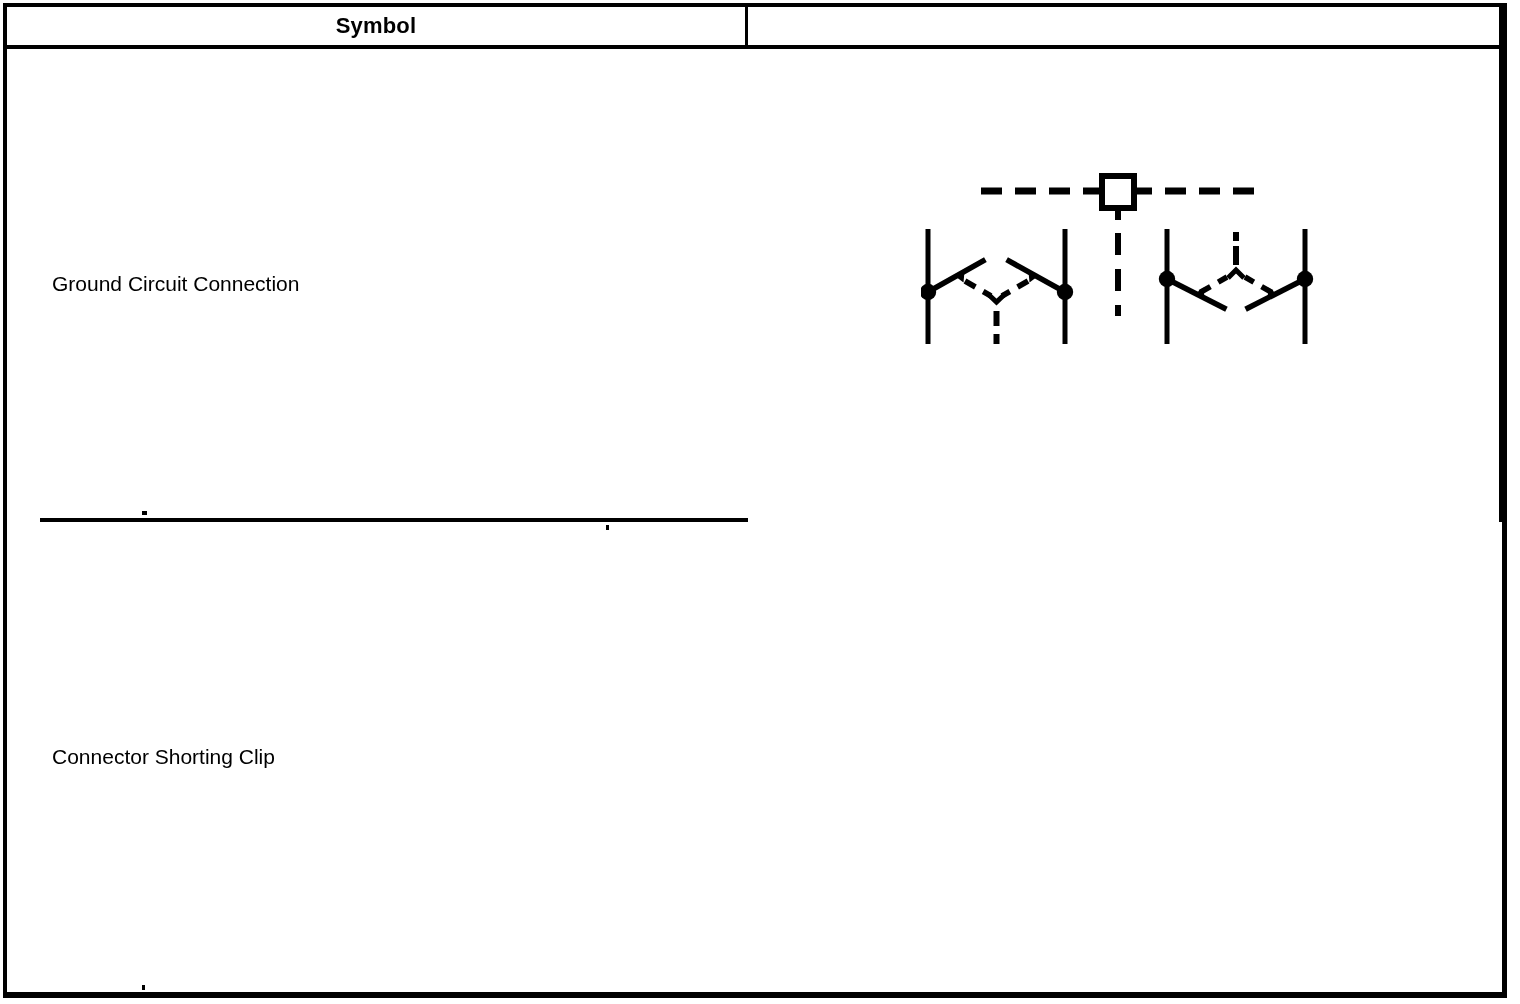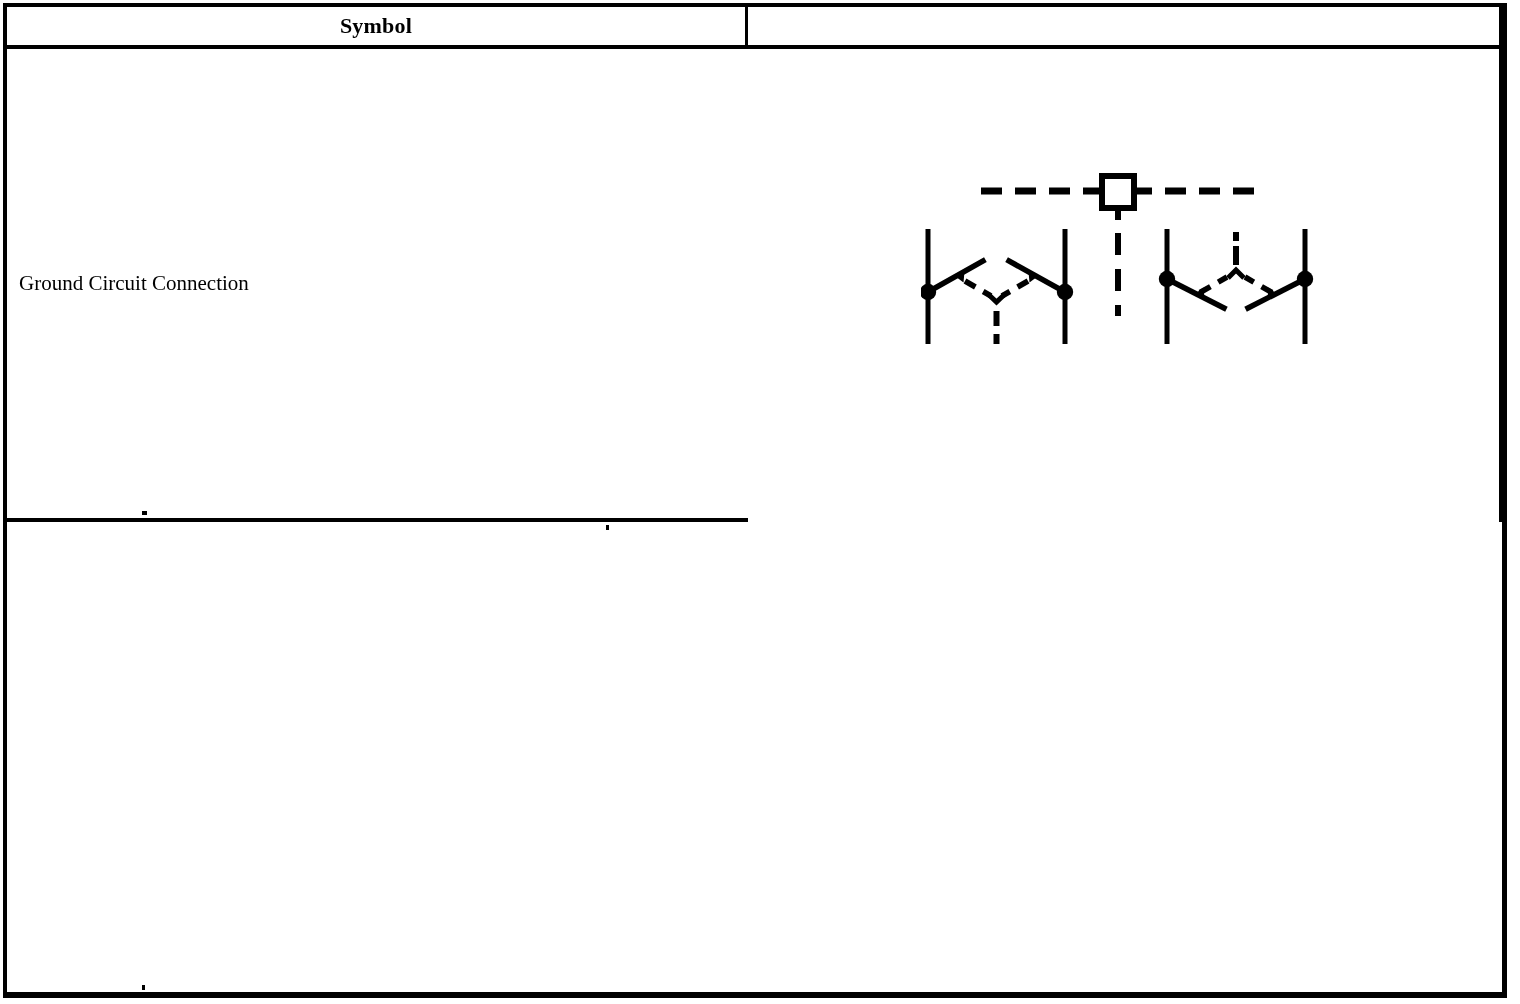--- a/index.html
+++ b/index.html
@@ -16,34 +16,34 @@
   .legend-table {
     position: absolute; left: 3px; top: 3px;
     width: 1504px; height: 995px;
     border: 4px solid var(--ink, #000);
     border-right-width: 5px;
     border-bottom-width: 6px;
     display: grid;
     grid-template-columns: 741px 754px;
     grid-template-rows: 42px 473px 470px;
     background: var(--paper, #fff);
-    font-family: Liberation Serif, serif;
   }
   .cell { position: relative; }
   .col1 { border-right: 3px solid var(--ink, #000); }
   .rowline { border-bottom: 4px solid var(--ink, #000); }
 
   .th {
     display: flex; align-items: center; justify-content: center;
     font-weight: bold; font-size: 22px; letter-spacing: 0.2px;
   }
   .desc-cell {
     display: flex; align-items: center;
     padding-left: 12px;
     font-size: 21px;
+    margin-left: 33px;
   }
 
   .symbol-svg { position: absolute; display: block; color: var(--ink, #000); }
   #ground-symbol { left: 229px; top: 159px; }
   #clip-symbol   { left: 173px; top: 173px; }
 
   .speck { position: absolute; background: var(--ink, #000); }
   .speck-1 { left: 142px; top: 511px; width: 5px; height: 4px; }
   .speck-2 { left: 606px; top: 525px; width: 3px; height: 5px; }
   .speck-3 { left: 142px; top: 985px; width: 3px; height: 5px; }
@@ -99,20 +99,23 @@
           <line x1="564" y1="752" x2="507" y2="781" stroke="currentColor" stroke-width="5.5" stroke-linecap="square"></line>
           <polygon points="454.5,766.5 463.5,771.5 462.5,760.5" fill="currentColor"></polygon>
           <polygon points="535.5,766.5 526.5,771.5 527.5,760.5" fill="currentColor"></polygon>
           <line x1="459" y1="765.5" x2="486" y2="750" stroke="currentColor" stroke-width="5.5" stroke-dasharray="12 9"></line>
           <line x1="531" y1="765.5" x2="504" y2="750" stroke="currentColor" stroke-width="5.5" stroke-dasharray="12 9"></line>
           <path d="M487,751 L495,743 L503,751" stroke="currentColor" stroke-width="5" fill="none"></path>
           <path d="M495,705 V738" stroke="currentColor" stroke-width="6" fill="none" stroke-dasharray="9 5 19"></path>
         </g>
       </svg>
     </div>
+    <div class="cell desc-cell">
+      <span>Connector Shorting Clip</span>
+    </div>
 
   </div>
 
   <div class="speck speck-1"></div>
   <div class="speck speck-2"></div>
   <div class="speck speck-3"></div>
 
 </div>
 
 </body></html>

